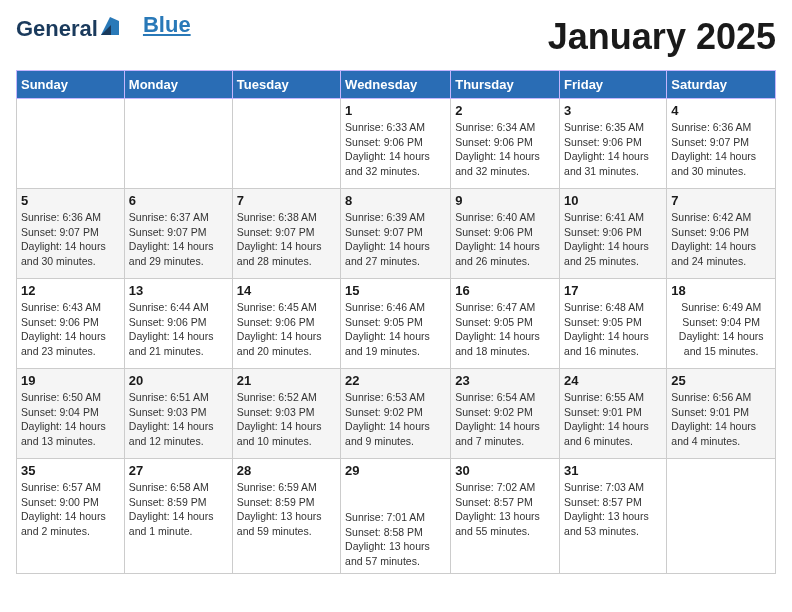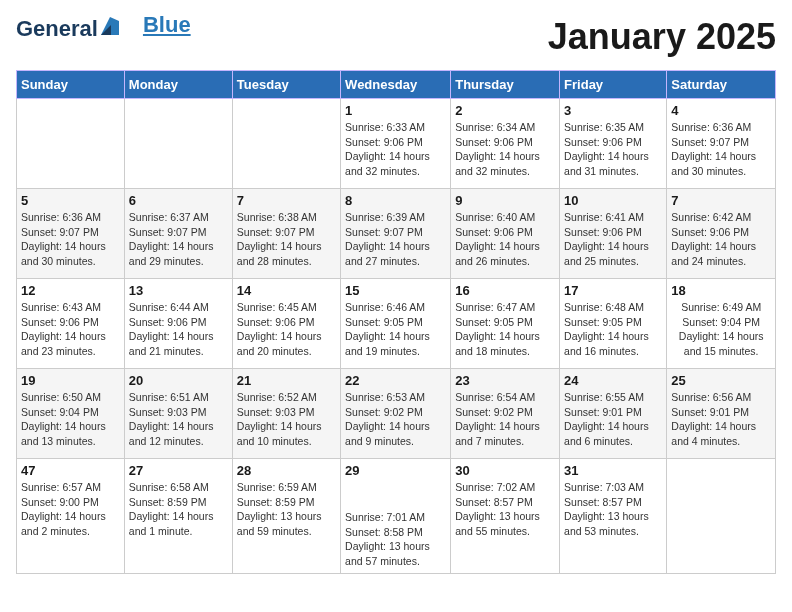--- a/index.html
+++ b/index.html
@@ -292,21 +292,21 @@
         <td>
           <div class="day-number">25</div>
           <div class="day-info" style="white-space: pre-line;">Sunrise: 6:56 AM
 Sunset: 9:01 PM
 Daylight: 14 hours
 and 4 minutes.</div>
         </td>
       </tr>
       <tr class="row-odd">
         <td>
-          <div class="day-number">47</div>
+          <div class="day-number">35</div>
           <div class="day-info" style="white-space: pre-line;">Sunrise: 6:57 AM
 Sunset: 9:00 PM
 Daylight: 14 hours
 and 2 minutes.</div>
         </td>
         <td>
           <div class="day-number">27</div>
           <div class="day-info" style="white-space: pre-line;">Sunrise: 6:58 AM
 Sunset: 8:59 PM
 Daylight: 14 hours

